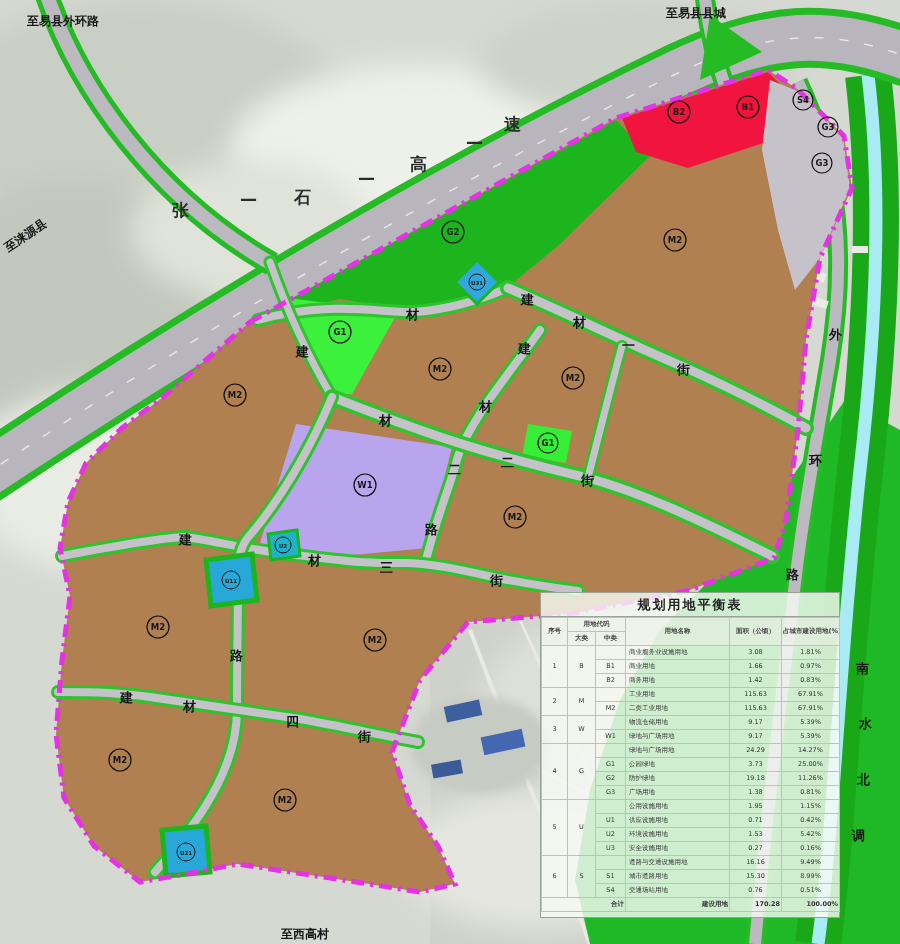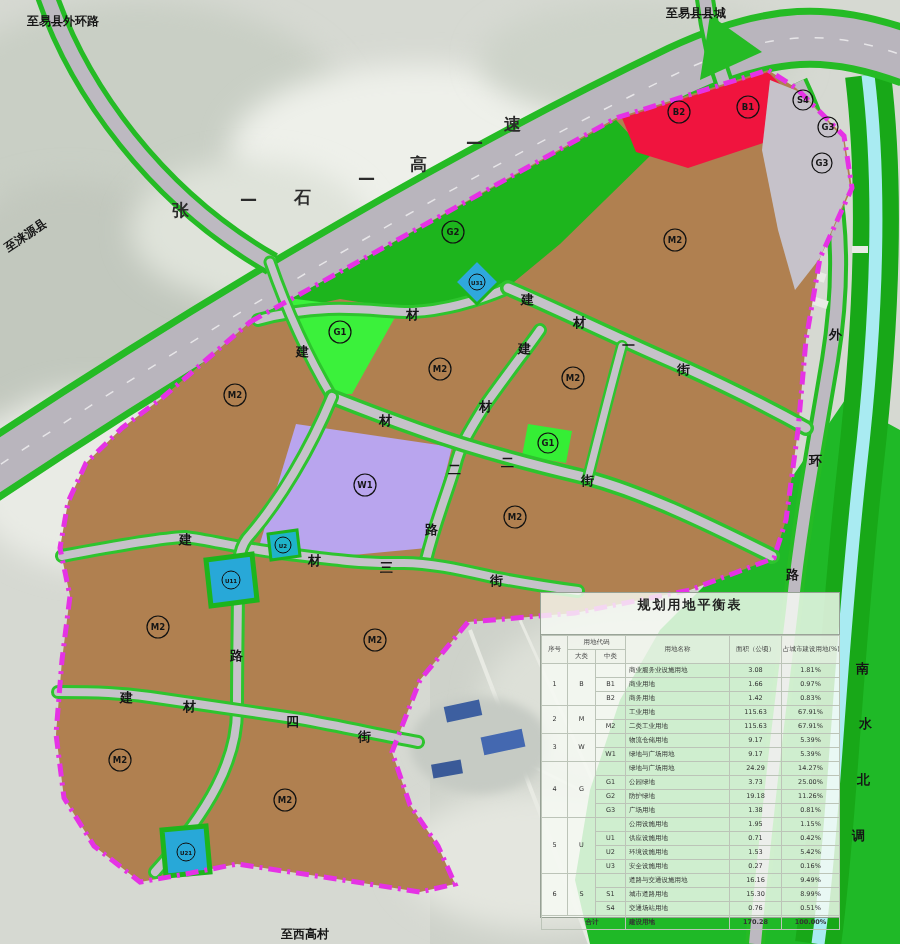--- a/index.html
+++ b/index.html
@@ -8,27 +8,27 @@
   .stage svg{position:absolute;left:0;top:0;}
   svg text{font-family:"DejaVu Sans",sans-serif;fill:#151515;}
   .hw-char{font-size:17px;font-weight:bold;fill:#2b2b2b;}
   .rd-char{font-size:13px;font-weight:bold;}
   .edge-lbl{font-size:12px;font-weight:bold;}
   .zone-txt{font-size:8.5px;font-weight:bold;text-anchor:middle;}
   .zone-txt-sm{font-size:5.5px;font-weight:bold;text-anchor:middle;}
   .table-panel{position:absolute;left:540px;top:592px;width:300px;height:326px;
       background:rgba(247,250,244,0.82);border:1px solid #97a195;box-sizing:border-box;z-index:5;}
   .tbl-title{font-size:13px;font-weight:bold;text-align:center;color:#222;
-      padding:3px 0 20px 0;border-bottom:1px solid #9aa498;letter-spacing:2px;}
+      padding:3px 0 2px 0;border-bottom:1px solid #9aa498;letter-spacing:2px;}
   table.balance{border-collapse:collapse;width:100%;table-layout:fixed;}
   table.balance th,table.balance td{border:1px solid #bcc4b8;font-size:6.5px;color:#333;
       padding:0 1px;text-align:center;height:13px;line-height:1.15;overflow:hidden;white-space:nowrap;}
-  table.balance th{font-weight:normal;color:#444;background:rgba(235,240,232,0.5);}
+  table.balance th{font-weight:bold;color:#444;background:rgba(235,240,232,0.5);}
   table.balance td.nm{text-align:left;padding-left:3px;}
-  table.balance tr.total td{font-weight:bold;}
+  table.balance tr.total td{font-weight:bold;text-align:right;}
   col.c-ser{width:26px;}col.c-maj{width:28px;}col.c-mid{width:30px;}
   col.c-name{width:104px;}col.c-area{width:52px;}col.c-pct{width:58px;}
 </style>
 </head>
 <body>
 
 <div class="stage">
 <svg width="900" height="944" viewBox="0 0 900 944">
   <defs>
     <filter id="soft" x="-40%" y="-40%" width="180%" height="180%">
@@ -445,21 +445,21 @@
       <td>8.99%</td>
           </tr>
     <tr>
       <td>S4</td>
       <td class="nm">交通场站用地</td>
       <td>0.76</td>
       <td>0.51%</td>
           </tr>
 
     <tr class="total">
-      <td colspan="3" style="text-align:center;padding-left:18px;">合计</td>
+      <td colspan="3" style="text-align:right;padding-left:18px;">合计</td>
       <td class="nm">建设用地</td>
       <td>170.28</td>
       <td>100.00%</td>
           </tr>
   </tbody>
       </table>
 </div>
 </div>
 
 </body></html>

